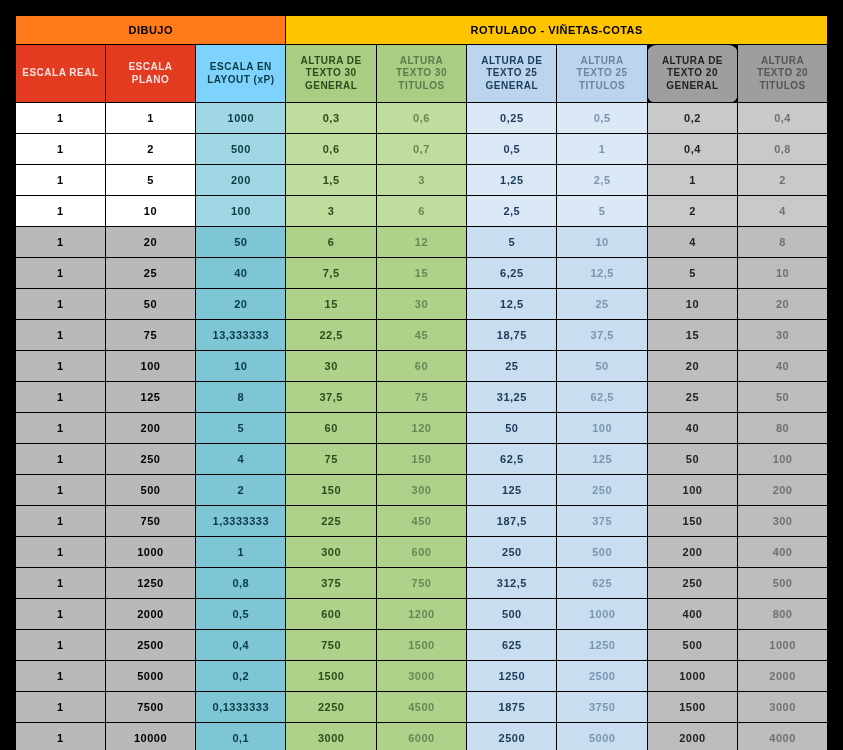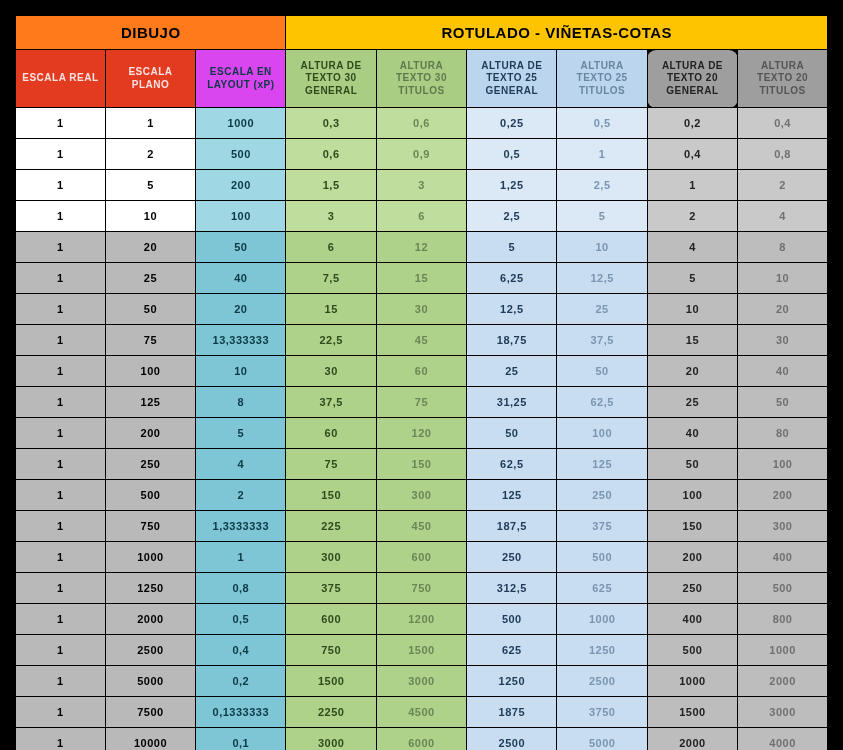--- a/index.html
+++ b/index.html
@@ -19,35 +19,35 @@
   th, td {
     border: 1px solid #000;
     text-align: center;
     vertical-align: middle;
     padding: 6px 2px;
     font-weight: 900;
     letter-spacing: 0.5px;
   }
   
   th.superheader {
-    font-size: 15px;
+    font-size: 11px;
     padding: 8px 2px;
   }
   .sh-dibujo { background: #ff7a1a; color: #000; }
   .sh-rotulado { background: #ffc400; color: #000; text-align: center; }
   
   th.colhead {
     font-size: 10px;
     line-height: 1.25;
     padding: 8px 4px;
     height: 58px;
   }
   .h-real  { background: #e23b1f; color: #ffe2e2; }
   .h-plano { background: #e23b1f; color: #ffe2e2; }
-  .h-layout{ background: #d946ef; color: #0b3a44; }
+  .h-layout{ background: #7dd3fc; color: #0b3a44; }
   .h-30g   { background: #a8cd83; color: #2f4a1c; }
   .h-30t   { background: #a8cd83; color: #607a4e; }
   .h-25g   { background: #bcd5ef; color: #1d3a57; }
   .h-25t   { background: #bcd5ef; color: #6a85a0; }
   .h-20g   { background: #9e9e9e; color: #222; border-radius: 9px; }
   .h-20t   { background: #9e9e9e; color: #555; }
   
   td.c0 { background: #fff; color:#000; }
   td.c1 { background: #fff; color:#000; }
   td.c2 { background: #9fd7e4; color:#0b3a44; }
@@ -96,21 +96,21 @@
         <td class="c5">0,25</td>
         <td class="c6">0,5</td>
         <td class="c7">0,2</td>
         <td class="c8">0,4</td>
       </tr>
       <tr>
         <td class="c0">1</td>
         <td class="c1">2</td>
         <td class="c2">500</td>
         <td class="c3">0,6</td>
-        <td class="c4">0,9</td>
+        <td class="c4">0,7</td>
         <td class="c5">0,5</td>
         <td class="c6">1</td>
         <td class="c7">0,4</td>
         <td class="c8">0,8</td>
       </tr>
       <tr>
         <td class="c0">1</td>
         <td class="c1">5</td>
         <td class="c2">200</td>
         <td class="c3">1,5</td>

